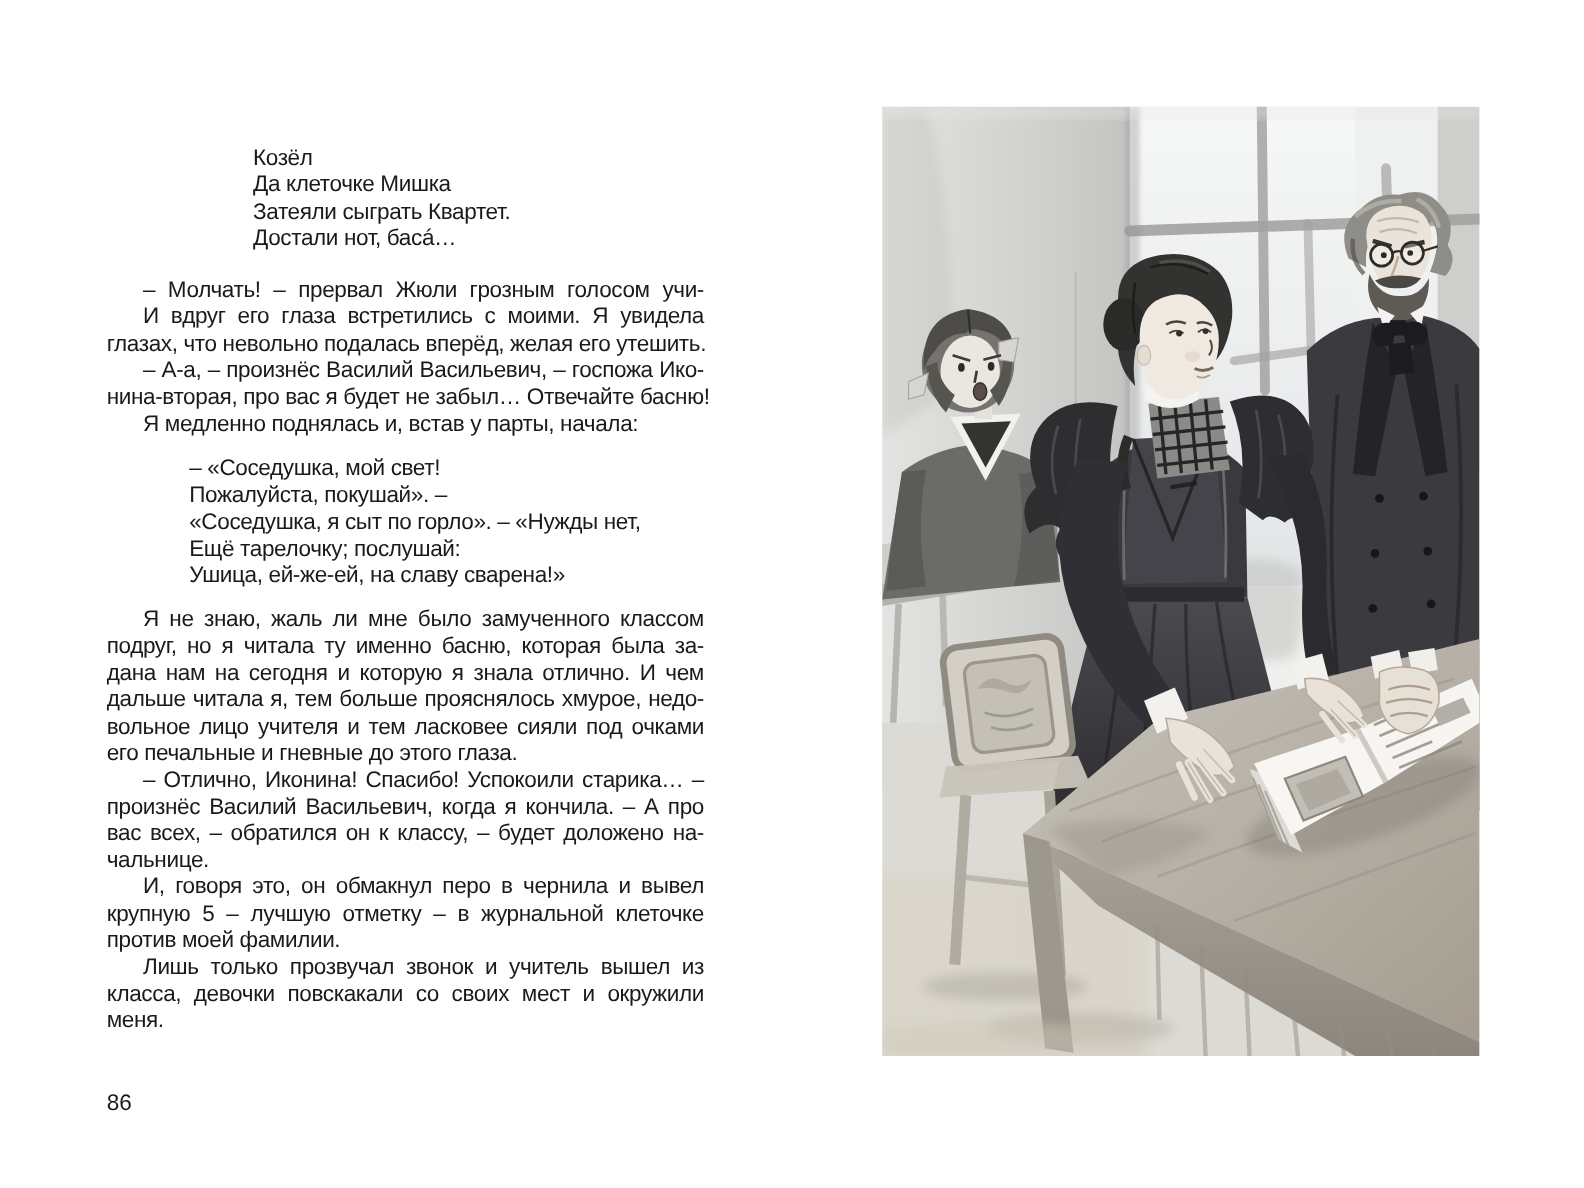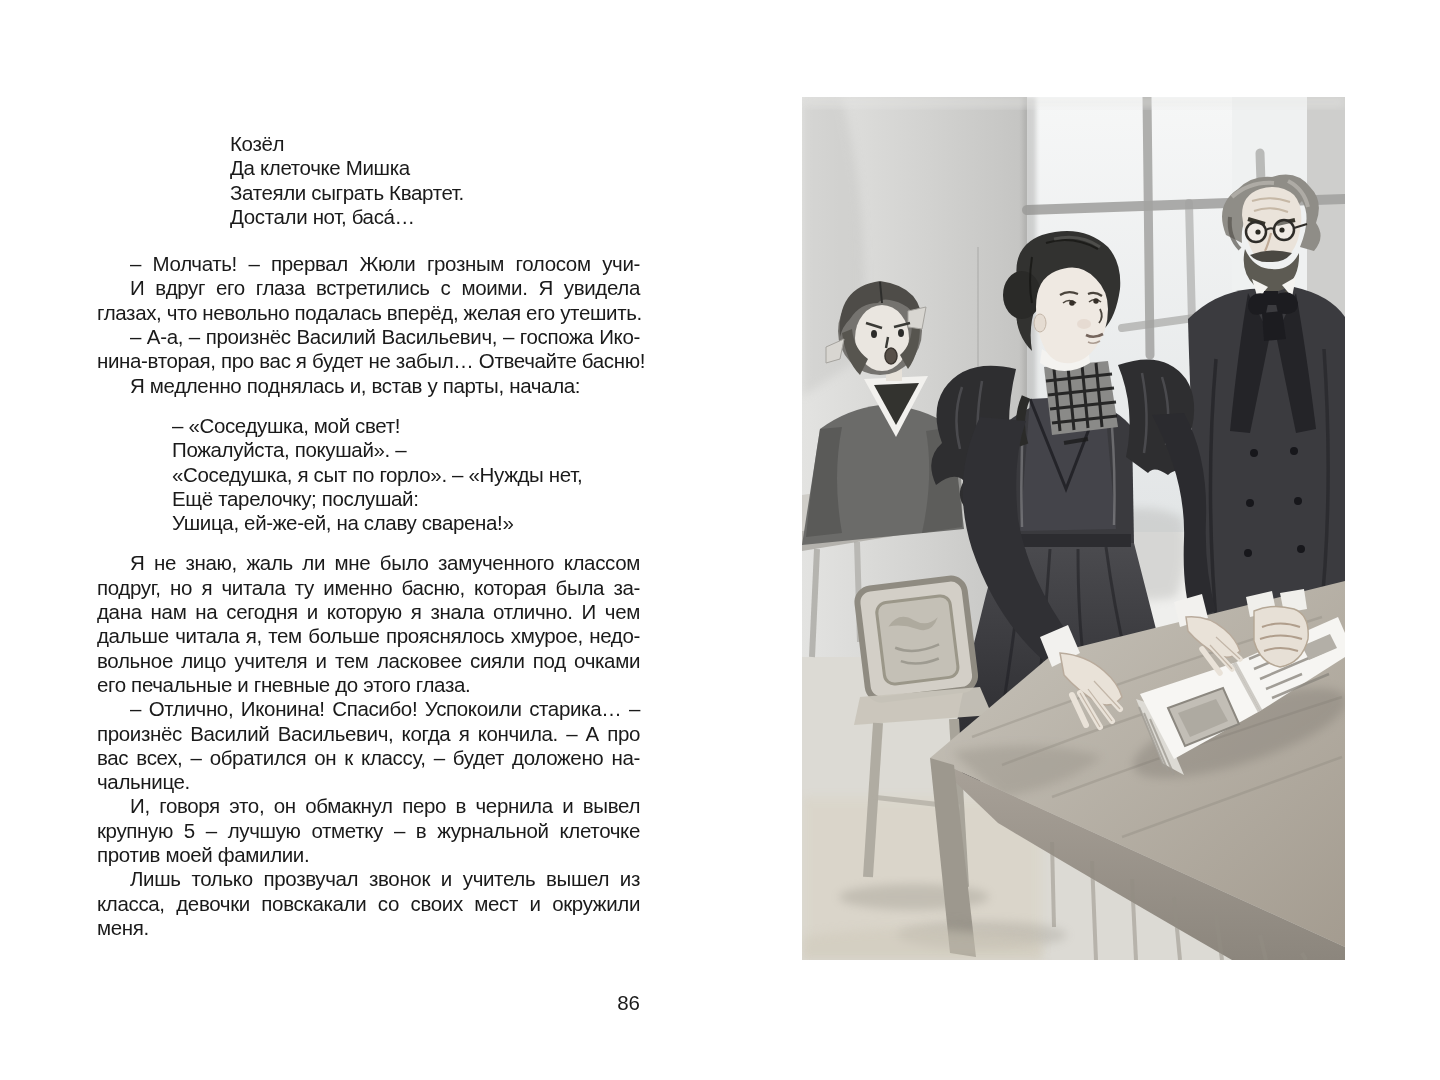--- a/index.html
+++ b/index.html
@@ -7,21 +7,21 @@
           font-family:"Liberation Sans", sans-serif;color:#1a1a1a;}
   
   .text-col{position:absolute;left:97px;top:116px;width:543px;
             font-size:20.5px;line-height:24.3px;letter-spacing:-0.35px;margin-top:16px;}
   .block{margin:0;}
   .b-verse1{margin:0 0 23px 133px;}
   .b-verse2{margin:16px 0 16px 75px;}
   .line{display:block;text-align:left;white-space:nowrap;}
   .line.j{white-space:normal;text-align:justify;text-align-last:justify;}
   .line.ind{text-indent:33px;}
-  .page-number{position:absolute;left:97px;top:991px;width:543px;text-align:right;
+  .page-number{position:absolute;left:97px;top:991px;width:543px;text-align:left;
                font-size:20.5px;line-height:24px;}
   
   .illustration{position:absolute;left:802px;top:97px;width:543px;height:863px;margin:0;}
   .illustration svg{display:block;width:100%;height:100%;}
 </style>
 </head>
 <body>
 
 <div class="spread">
 

